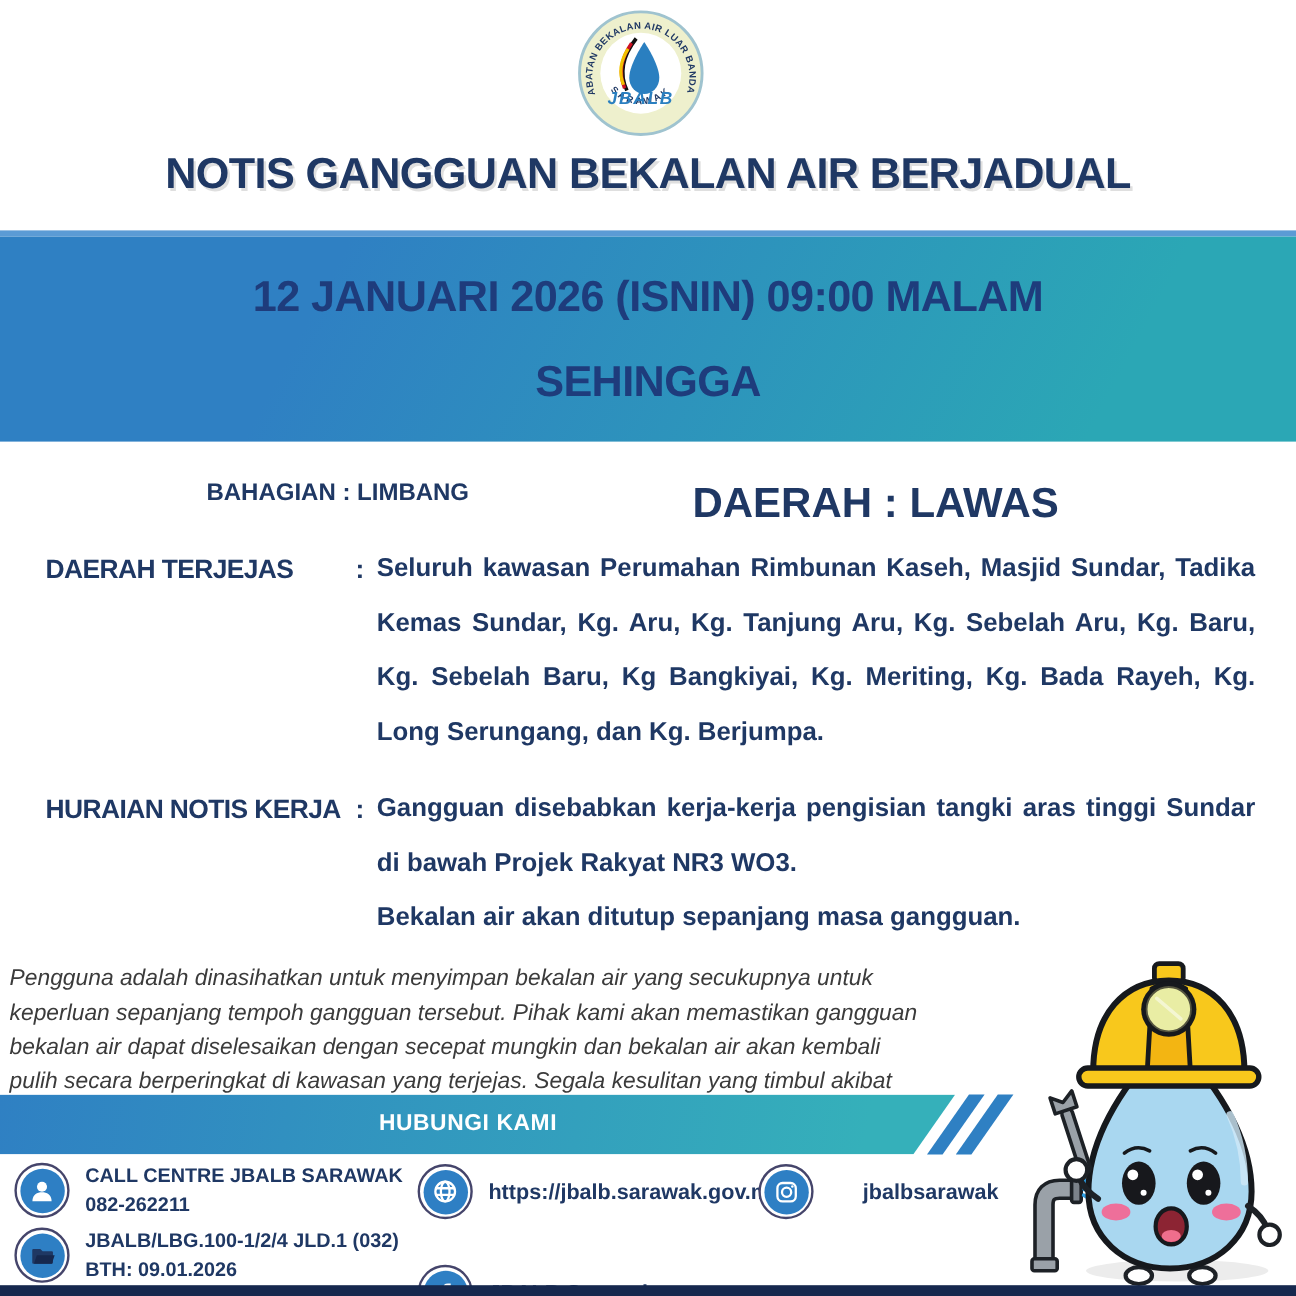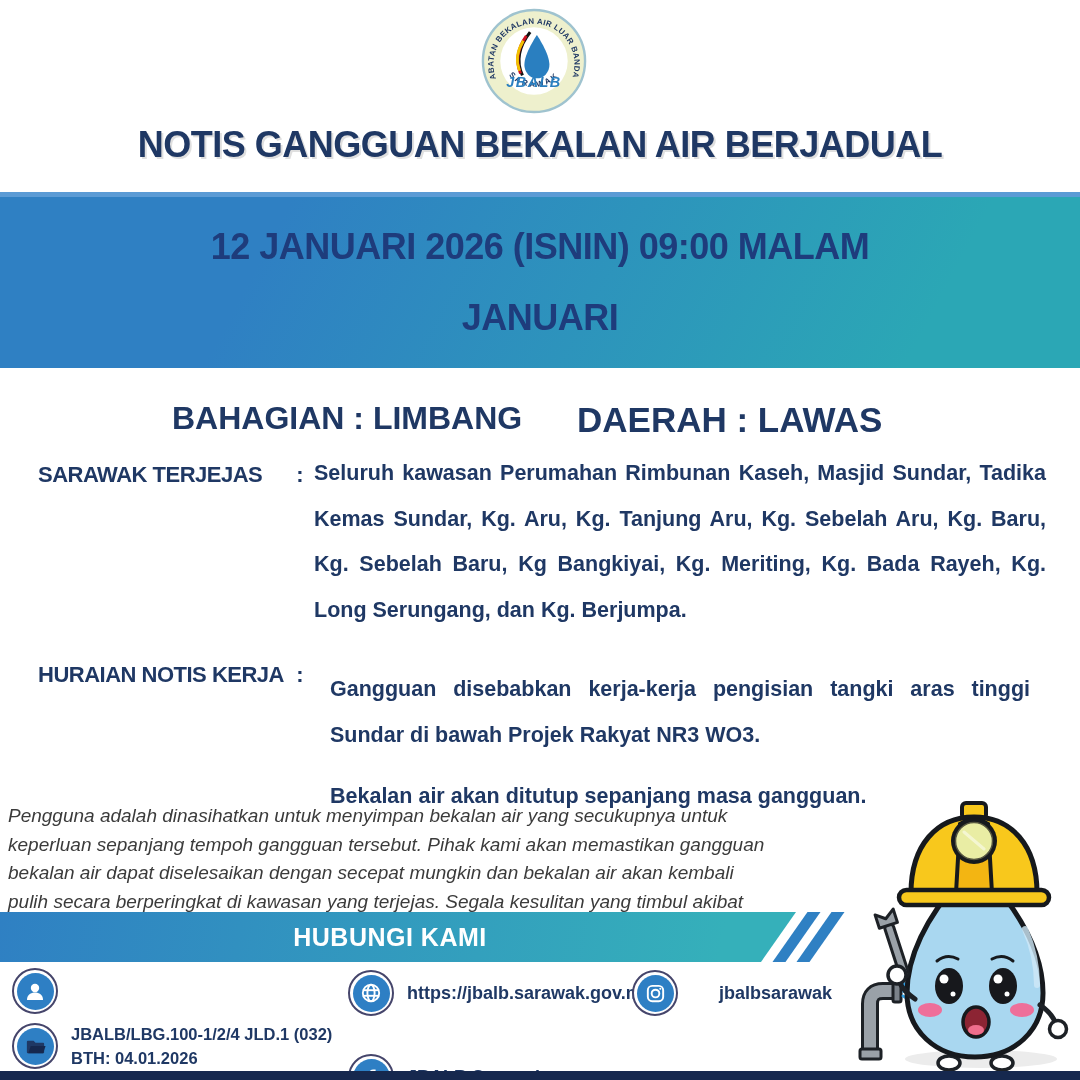--- a/index.html
+++ b/index.html
@@ -18,44 +18,44 @@
   
   .date-banner{
     position:absolute;left:0;top:192px;width:1080px;height:176px;
     background:linear-gradient(118deg,#2f80c3 0%,#2f80c3 25%,#2ba7b5 85%);
     border-top:5px solid #5b9bd5;box-sizing:border-box;
     display:flex;flex-direction:column;justify-content:space-evenly;align-items:center;
   }
   .date-line{font-size:36px;font-weight:bold;color:#1e3c7c;letter-spacing:-0.5px;white-space:nowrap;}
   
   .loc-row{position:absolute;top:400px;left:0;width:1080px;height:40px;}
-  .loc-bahagian{position:absolute;left:172px;font-size:32px;font-weight:bold;white-space:nowrap;}
+  .loc-bahagian{position:absolute;left:172px;font-size:20px;font-weight:bold;white-space:nowrap;}
   .loc-daerah{position:absolute;left:577px;font-size:35px;font-weight:bold;white-space:nowrap;}
   
   .section{position:absolute;left:38px;width:1008px;display:grid;grid-template-columns:248px 28px 1fr;}
   .section-label{font-size:22px;font-weight:bold;letter-spacing:-0.5px;white-space:nowrap;padding-top:2px;}
   .section-colon{font-size:22px;font-weight:bold;text-align:center;padding-top:2px;}
   .section-text{font-size:21.5px;font-weight:bold;line-height:45.5px;text-align:justify;margin-top:-9px;}
-  .section-text p{margin:16px;}
+  .section-text p{margin:0;}
   .sec-kawasan{top:460px;}
   .sec-huraian{top:660px;}
   
   .disclaimer{
     position:absolute;left:8px;top:802px;width:768px;
     font-size:19px;font-style:italic;color:#3b3b3b;line-height:28.5px;font-weight:500;
   }
   
   .contact-banner{
     position:absolute;left:0;top:912px;width:800px;height:50px;
     background:linear-gradient(100deg,#2f80c3 0%,#35b0ba 90%);
     clip-path:polygon(0 0,796px 0,761px 100%,0 100%);
     display:flex;align-items:center;justify-content:center;
   }
   .contact-banner-label{
-    font-size:25px;font-weight:bold;color:#ffffff;letter-spacing:0.5px;
+    font-size:19px;font-weight:bold;color:#ffffff;letter-spacing:0.5px;
     margin-right:20px;white-space:nowrap;
   }
   .stripe{position:absolute;top:912px;height:50px;width:13px;background:#2f80c3;transform:skewX(-35deg);}
   .stripe-1{left:790px;}
   .stripe-2{left:814px;}
   
   .contact-item{position:absolute;display:flex;align-items:center;gap:13px;}
   .ci-1{left:12px;top:968px;}
   .ci-2{left:12px;top:1022px;}
   .ci-3{left:348px;top:970px;}
@@ -102,30 +102,30 @@
 
       <path d="M58,28 C58,28 45,47 45,59 A13,14 0 0 0 71,59 C71,47 58,28 58,28 Z" fill="#2a7fc0"></path>
       <text x="55" y="82" font-size="15" font-weight="bold" font-style="italic" fill="#2a7fc0" text-anchor="middle" letter-spacing="1.5">JBALB</text>
     </svg>
   </div>
 
   <div class="title">NOTIS GANGGUAN BEKALAN AIR BERJADUAL</div>
 
   <div class="date-banner">
     <div class="date-line">12 JANUARI 2026 (ISNIN) 09:00 MALAM</div>
-    <div class="date-line">JANUARI</div>
+    <div class="date-line">SEHINGGA</div>
   </div>
 
   <div class="loc-row">
     <span class="loc-bahagian">BAHAGIAN : LIMBANG</span>
     <span class="loc-daerah">DAERAH : LAWAS</span>
   </div>
 
   <div class="section sec-kawasan">
-    <div class="section-label">SARAWAK TERJEJAS</div>
+    <div class="section-label">DAERAH TERJEJAS</div>
     <div class="section-colon">:</div>
     <div class="section-text">Seluruh kawasan Perumahan Rimbunan Kaseh, Masjid Sundar, Tadika Kemas Sundar, Kg. Aru, Kg. Tanjung Aru, Kg. Sebelah Aru, Kg. Baru, Kg. Sebelah Baru, Kg Bangkiyai, Kg. Meriting, Kg. Bada Rayeh, Kg. Long Serungang, dan Kg. Berjumpa.</div>
   </div>
 
   <div class="section sec-huraian">
     <div class="section-label">HURAIAN NOTIS KERJA</div>
     <div class="section-colon">:</div>
     <div class="section-text">
       <p>Gangguan disebabkan kerja-kerja pengisian tangki aras tinggi Sundar di bawah Projek Rakyat NR3 WO3.</p>
       <p>Bekalan air akan ditutup sepanjang masa gangguan.</p>
@@ -142,34 +142,38 @@
 
   <div class="contact-item ci-1">
     <div class="icon-ring">
         <div class="icon-circle">
       <svg viewBox="0 0 24 24" width="24" height="24">
             <circle cx="12" cy="9" r="4.2" fill="#fff"></circle>
             <path d="M4,21 C4,15.5 8,13.5 12,13.5 C16,13.5 20,15.5 20,21 Z" fill="#fff"></path>
           </svg>
     </div>
       </div>
+    <div class="contact-text">
+      <div>CALL CENTRE JBALB SARAWAK</div>
+      <div>082-262211</div>
+    </div>
   </div>
 
   <div class="contact-item ci-2">
     <div class="icon-ring">
         <div class="icon-circle">
       <svg viewBox="0 0 24 24" width="23" height="23">
             <path d="M3,8 L3,18 Q3,19 4,19 L20,19 Q21,19 21,18 L21,9 Q21,8 20,8 L12,8 L10,6 L4,6 Q3,6 3,7 Z" fill="#1f3864"></path>
             <path d="M4.5,19 L7,11.5 L22.5,11.5 L20,19 Z" fill="#16284e"></path>
           </svg>
     </div>
       </div>
     <div class="contact-text">
       <div>JBALB/LBG.100-1/2/4 JLD.1 (032)</div>
-      <div>BTH: 04.01.2026</div>
+      <div>BTH: 09.01.2026</div>
     </div>
   </div>
 
   <div class="contact-item ci-3">
     <div class="icon-ring">
         <div class="icon-circle">
       <svg viewBox="0 0 24 24" width="24" height="24" fill="none" stroke="#fff" stroke-width="1.9">
             <circle cx="12" cy="12" r="8.2"></circle>
             <ellipse cx="12" cy="12" rx="3.6" ry="8.2"></ellipse>
             <line x1="3.8" y1="9.2" x2="20.2" y2="9.2"></line>

